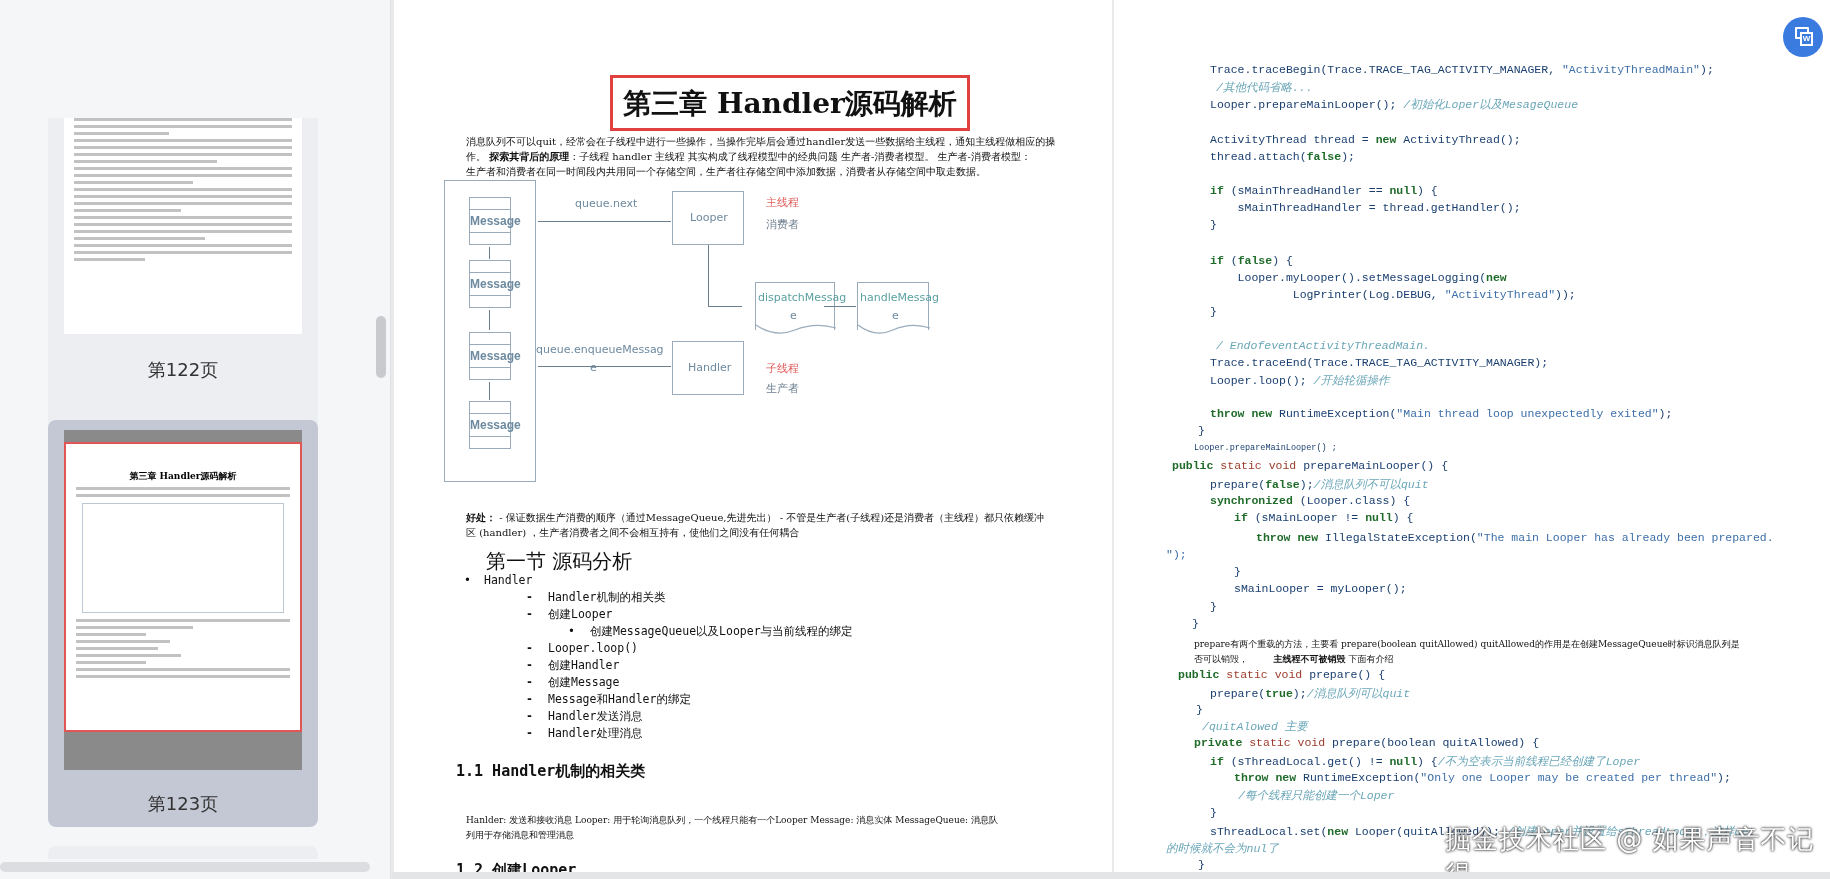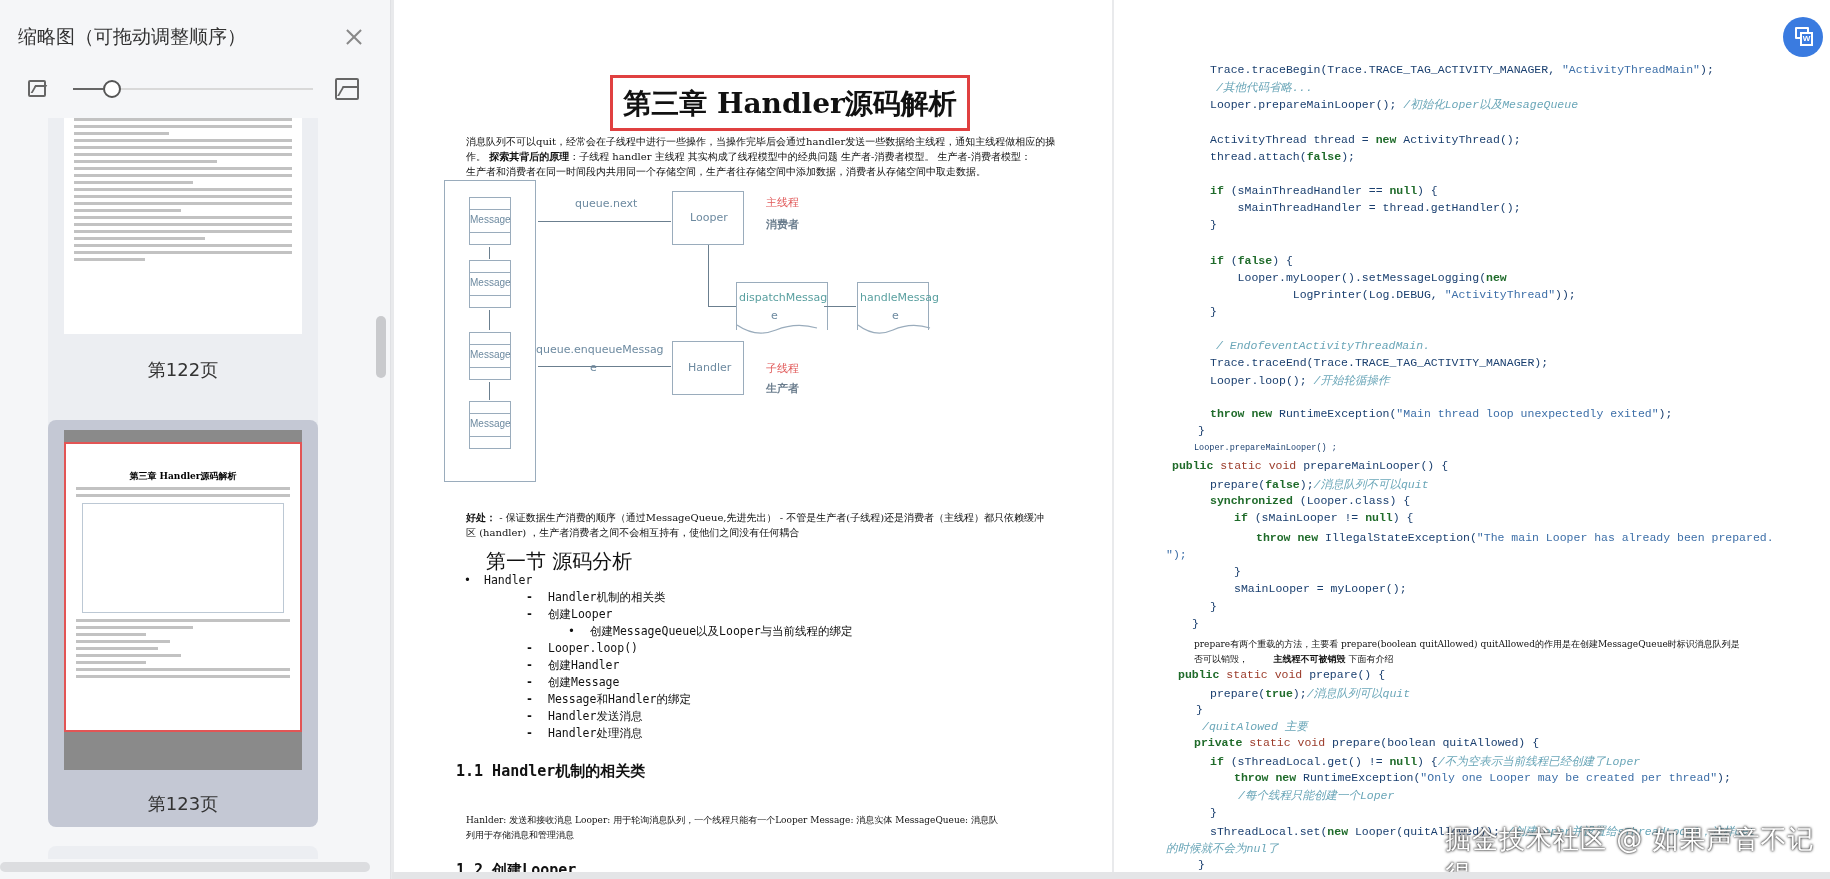--- a/index.html
+++ b/index.html
@@ -44,25 +44,25 @@
   .p-text { position: absolute; font-family: "DejaVu Serif", serif; font-size: 10px; line-height: 15px; color: #111; }
   .intro { left: 72px; top: 134px; width: 600px; }
   .intro b { font-weight: bold; }
 
   .diagram { position: absolute; left: 50px; top: 175px; width: 480px; height: 310px; }
   .d-frame { position: absolute; border: 1.5px solid #9aacbc; background: #fff; }
   .d-text { position: absolute; font-size: 11px; color: #6d8aa0; font-family: "DejaVu Sans", sans-serif; white-space: nowrap; }
   .msg-box { position: absolute; left: 25px; width: 42px; height: 48px; border: 1.3px solid #9aacbc; background: #fff; }
   .msg-box:before, .msg-box:after { content: ""; position: absolute; left: 0; width: 100%; height: 1px; background: #9aacbc; }
   .msg-box:before { top: 11px; } .msg-box:after { bottom: 11px; }
-  .msg-box span { position: absolute; left: 0; top: 16px; width: 100%; text-align: right; font-size: 10px; color: #6d8aa0; }
+  .msg-box span { position: absolute; left: 0; top: 16px; width: 100%; text-align: right; font-size: 12px; color: #6d8aa0; font-weight: bold; }
   .arrow-v { position: absolute; left: 45px; width: 1.3px; background: #6b7f8f; }
   .arrow-h { position: absolute; height: 1.3px; background: #6b7f8f; }
   .red-label { color: #e15a5a; font-size: 11px; }
-  .gray-label { color: #6d7f8f; font-size: 11px; font-weight: bold; }
+  .gray-label { color: #6d7f8f; font-size: 11px; }
   .wave-box { position: absolute; width: 72px; height: 48px; border: 1.3px solid #9aacbc; border-bottom: none; background: #fff; }
   .wave-box svg { position: absolute; left: -1px; bottom: -8px; }
 
   .benefit { left: 72px; top: 510px; width: 600px; }
   .section-h { position: absolute; left: 92px; top: 548px; font-family: "DejaVu Serif", serif; font-size: 20px; color: #111; }
   .outline { position: absolute; left: 70px; top: 572px; font-family: "DejaVu Sans Mono", monospace; font-size: 11.5px; color: #111; }
   .outline li { list-style: none; position: relative; height: 17px; line-height: 17px; }
   .ol-1 { padding-left: 20px; } .ol-2 { padding-left: 84px; } .ol-3 { padding-left: 126px; }
   .ol-1:before { content: "•"; position: absolute; left: 0; }
   .ol-2:before { content: "-"; position: absolute; left: 62px; font-weight: bold; }
@@ -86,30 +86,20 @@
   .convert-btn .ic1 { position: absolute; left: 12px; top: 10px; width: 14px; height: 12px; border: 2px solid #fff; border-radius: 1px; }
   .convert-btn .ic2 { position: absolute; left: 17px; top: 15px; width: 13px; height: 14px; background: #3a7be0; border: 2px solid #fff; font-size: 8px; color: #fff; font-weight: bold; text-align: center; line-height: 10px; }
   .doc-hscroll { position: absolute; left: 392px; top: 872px; width: 1438px; height: 7px; background: #e4e5e7; }
 </style>
 </head>
 <body>
 
 <div class="app">
 
   <div class="sidebar">
-    <div class="sb-head">
-      <div class="sb-title">缩略图（可拖动调整顺序）</div>
-      <div class="sb-close" title="关闭"></div>
-      <div class="zoom-small"></div>
-      <div class="slider">
-        <div class="slider-fill"></div>
-        <div class="slider-thumb"></div>
-      </div>
-      <div class="zoom-large"></div>
-    </div>
 
     <div class="sb-scroll">
       <div class="thumb-card c122">
         <div class="thumb-page">
           <div class="mini-lines" style="padding-top:6px">
             <div></div>
               <div></div>
               <div style="width:40%"></div>
               <div></div>
               <div></div>
@@ -197,21 +187,21 @@
         <div class="d-text" style="left:131px;top:22px">queue.next</div>
         <div class="arrow-h" style="left:94px;top:46px;width:133px"></div>
         <div class="d-frame" style="left:228px;top:16px;width:72px;height:54px;">
           <span class="d-text" style="left:17px;top:19px">Looper</span>
         </div>
         <div class="d-text red-label" style="left:322px;top:20px">主线程</div>
         <div class="d-text gray-label" style="left:322px;top:42px">消费者</div>
 
         <div class="arrow-v" style="left:264px;top:70px;height:62px"></div>
         <div class="arrow-h" style="left:264px;top:131px;width:34px"></div>
-        <div class="wave-box" style="left:292px;top:107px;width:92px">
+        <div class="wave-box" style="left:311px;top:107px;width:80px">
           <span class="d-text" style="left:2px;top:8px;color:#5aa0a0">dispatchMessag</span>
           <span class="d-text" style="left:34px;top:26px">e</span>
           <svg width="82" height="14" viewBox="0 0 82 14">
               <path d="M1 1 Q 20 14 40 6 T 81 4" fill="none" stroke="#9aacbc" stroke-width="1.3"></path>
             </svg>
         </div>
         <div class="arrow-h" style="left:380px;top:131px;width:32px"></div>
         <div class="wave-box" style="left:413px;top:107px;width:72px">
           <span class="d-text" style="left:2px;top:8px;color:#5aa0a0">handleMessag</span>
           <span class="d-text" style="left:34px;top:26px">e</span>

